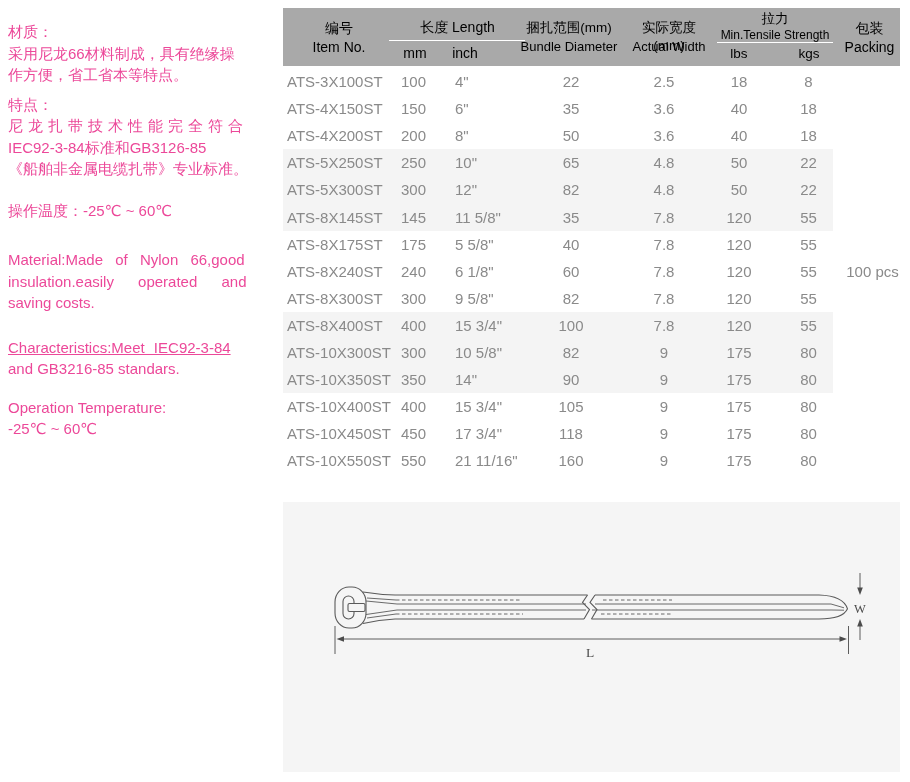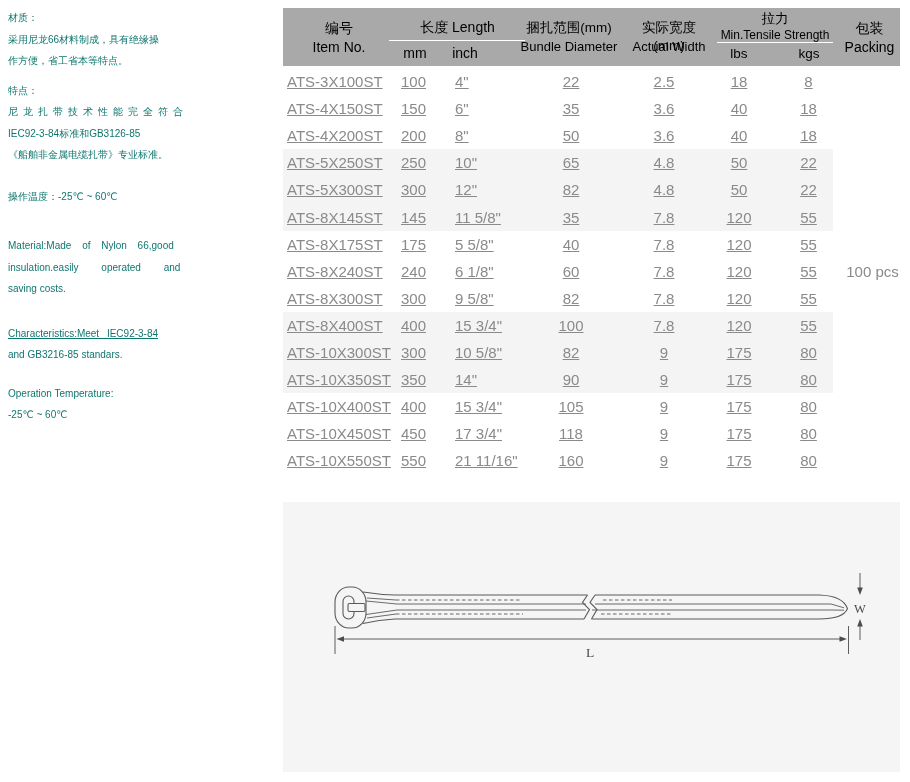--- a/index.html
+++ b/index.html
@@ -4,22 +4,22 @@
 <style>
   html,body{margin:0;padding:0;}
   body{
     width:910px;height:782px;position:relative;overflow:hidden;
     background:#ffffff;
     font-family:"Liberation Sans","DejaVu Sans",sans-serif;
     -webkit-font-smoothing:antialiased;
   }
   
   .sidebar{
-    position:absolute;left:8px;top:7px;width:252px;
-    color:#0f766e;font-size:10px;line-height:21.5px;
+    position:absolute;left:8px;top:21px;width:252px;
+    color:#ec4899;font-size:15px;line-height:21.5px;
   }
   .sb-sec{margin:0;}
   .m-features{margin-top:8px;}
   .m-temp-cn{margin-top:20px;}
   .m-material-en{margin-top:28px;}
   .m-char-en{margin-top:23px;}
   .m-temp-en{margin-top:17px;}
   .spread-cjk{letter-spacing:5px;white-space:nowrap;}
   .ws8{word-spacing:8px;}
   .ws20{word-spacing:20px;}
@@ -133,21 +133,21 @@
     <div class="subcell" style="left:0;width:56px;top:37px;font-size:13.5px">lbs</div>
     <div class="subcell" style="left:68px;width:60px;top:37px;font-size:13.5px">kgs</div>
   </div>
 
   <div class="hcell h-packing">
     <div class="hline fs14" style="top:11px">包装</div>
     <div class="hline fs14" style="top:30px">Packing</div>
   </div>
 </div>
 
-<div class="tbody" style="position:absolute;text-decoration:underline;">
+<div class="tbody" style="position:absolute;">
 
   <div class="trow">
       <div class="tcell c0">ATS-3X100ST</div>
       <div class="tcell c1">100</div>
       <div class="tcell c2">4"</div>
       <div class="tcell c3">22</div>
       <div class="tcell c4">2.5</div>
       <div class="tcell c5">18</div>
       <div class="tcell c6">8</div>
     </div>

